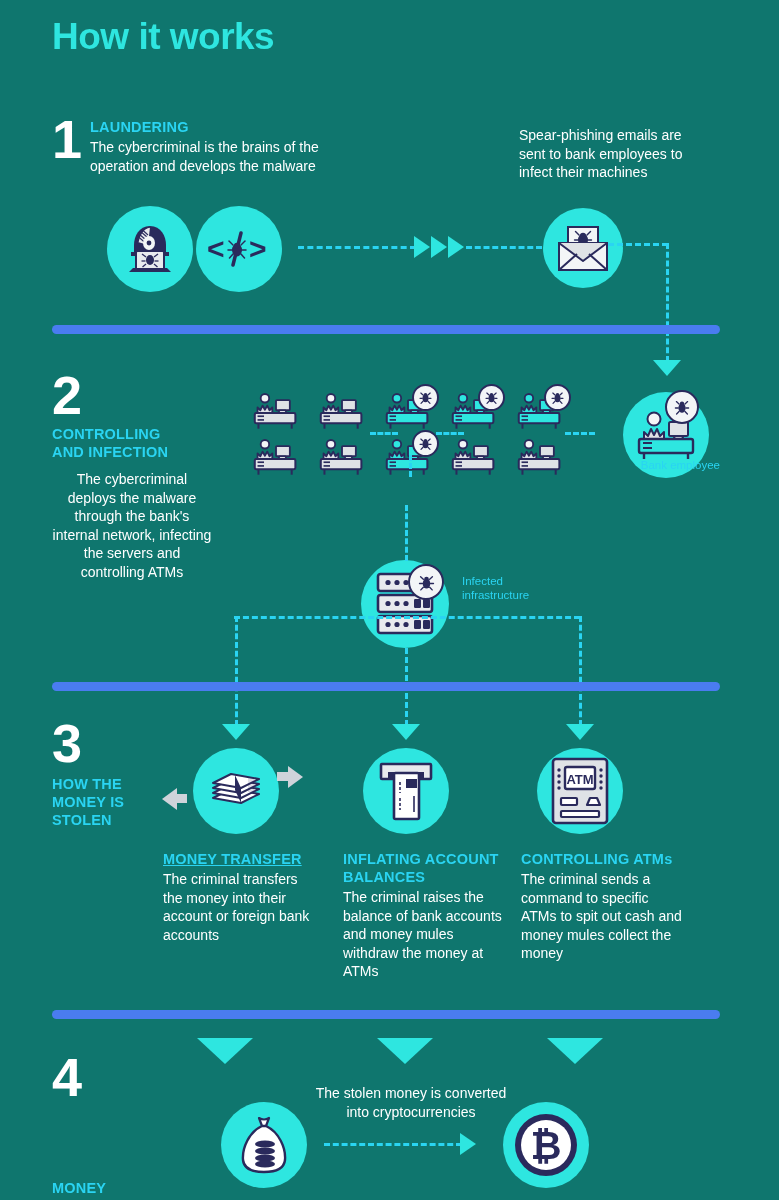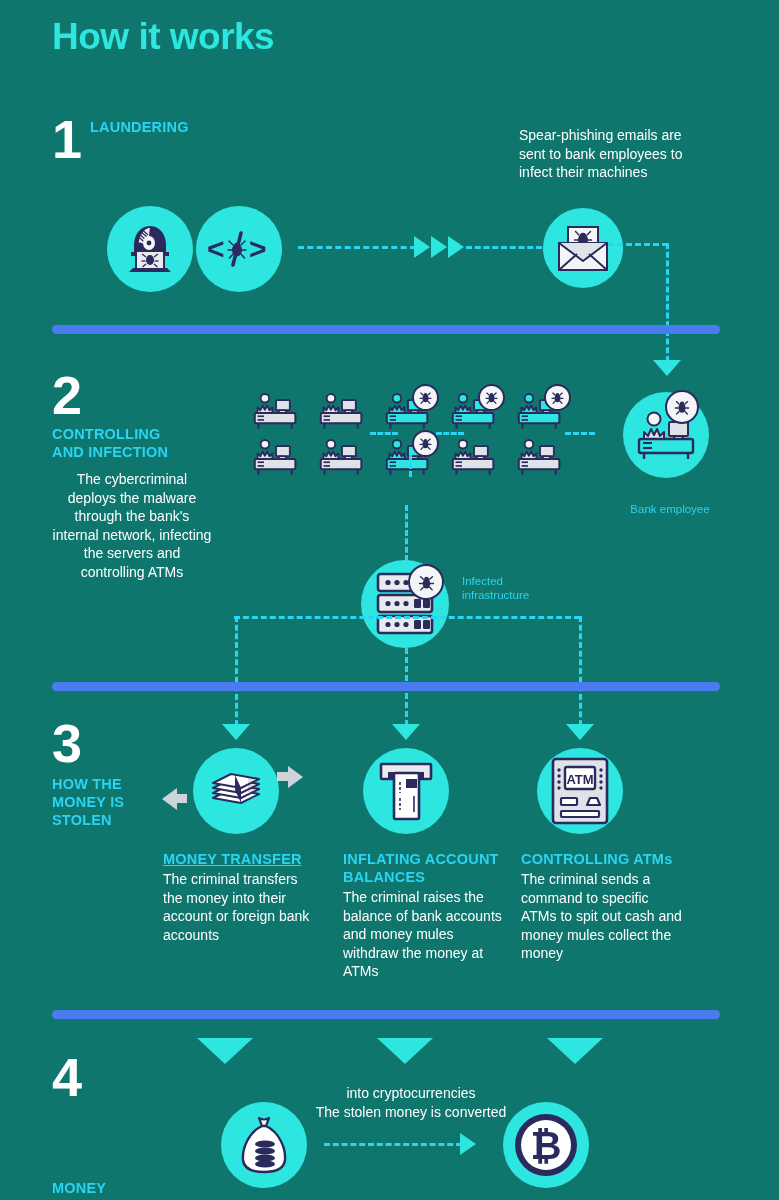--- a/index.html
+++ b/index.html
@@ -90,20 +90,21 @@
 <body>
 
 <div id="root">
 
   <div class="abs" id="title">How it works</div>
 
   <div class="abs" style="left:52px; top:112px;">
     <span class="step-num">1</span>
   </div>
   <div class="abs step-title" style="left:90px; top:118px;">LAUNDERING</div>
+  <div class="abs body-text" style="left:90px; top:138px; width:290px;">The cybercriminal is the brains of the operation and develops the malware</div>
   <div class="abs body-text" style="left:519px; top:126px; width:175px;">Spear-phishing emails are sent to bank employees to infect their machines</div>
   <style>#title{position:absolute}.step-title{}</style>
 
   <div class="abs circ" style="left:107px; top:206px; width:86px; height:86px;">
     <svg width="62" height="62" viewBox="0 0 62 62">
       <path d="M31 8 C20 8 15 18 15 27 l0 8 32 0 0-8 C47 18 42 8 31 8 Z" fill="#2a2a5c"></path>
       <path d="M31 9 C24 10 20 17 19 24 l10 3 z" fill="#e8eaee"></path>
       <path d="M31 9 C24 10 20 17 19 24" fill="none" stroke="#2a2a5c" stroke-width="1.4"></path>
       <g stroke="#2a2a5c" stroke-width="1.1">
         <line x1="21" y1="13" x2="28" y2="19"></line>
@@ -381,21 +382,21 @@
           <line x1="6" y1="6" x2="3.4" y2="3.6"></line>
             <line x1="12" y1="6" x2="14.6" y2="3.6"></line>
           <line x1="5.2" y1="10" x2="2.4" y2="10"></line>
             <line x1="12.8" y1="10" x2="15.6" y2="10"></line>
           <line x1="6" y1="13.5" x2="3.6" y2="16"></line>
             <line x1="12" y1="13.5" x2="14.4" y2="16"></line>
         </g>
       </svg>
     </div>
   </div>
-  <div class="abs small-label" style="left:620px; top:502px; width:100px; text-align:center;">Bank employee</div>
+  <div class="abs small-label" style="left:620px; top:458px; width:100px; text-align:right;">Bank employee</div>
 
   <div class="abs circ" style="left:361px; top:560px; width:88px; height:88px;">
     <svg width="62" height="66" viewBox="0 0 62 66">
       <rect x="4" y="3" width="54" height="17" rx="2.5" fill="#e8eaee" stroke="#2a2a5c" stroke-width="2.6"></rect>
       <g fill="#2a2a5c">
           <circle cx="14" cy="11.5" r="2.6"></circle>
           <circle cx="23" cy="11.5" r="2.6"></circle>
           <circle cx="32" cy="11.5" r="2.6"></circle>
         </g>
       <rect x="44" y="7" width="8" height="9" rx="1.2" fill="#2a2a5c"></rect>
@@ -527,22 +528,22 @@
 
   <div class="abs" style="left:52px; top:1050px;">
     <span class="step-num">4</span>
   </div>
   <div class="abs step-title" style="left:52px; top:1146px; width:140px;margin-top:33px;">
     <div>MONEY</div>
     <div>LAUNDERING</div>
   </div>
 
   <div class="abs body-text" style="left:286px; top:1084px; width:250px; text-align:center;">
+    <div>The stolen money is converted</div>
     <div>into cryptocurrencies</div>
-    <div>The stolen money is converted</div>
   </div>
 
   <div class="abs circ" style="left:221px; top:1102px; width:86px; height:86px;">
     <svg width="58" height="62" viewBox="0 0 58 62">
       <path d="M24 4 q5 3 10 0 l-3 8 h-4 z" fill="#ffffff" stroke="#2a2a5c" stroke-width="2.2" stroke-linejoin="round"></path>
       <path d="M27 12 C14 18 7 34 8 46 C9 55 17 58 29 58 C41 58 49 55 50 46 C51 34 44 18 31 12 Z" fill="#ffffff" stroke="#2a2a5c" stroke-width="2.4" stroke-linejoin="round"></path>
       <g fill="#2a2a5c">
         <ellipse cx="30" cy="30" rx="10" ry="3.6"></ellipse>
         <ellipse cx="30" cy="37" rx="10" ry="3.6"></ellipse>
         <ellipse cx="30" cy="44" rx="10" ry="3.6"></ellipse>

